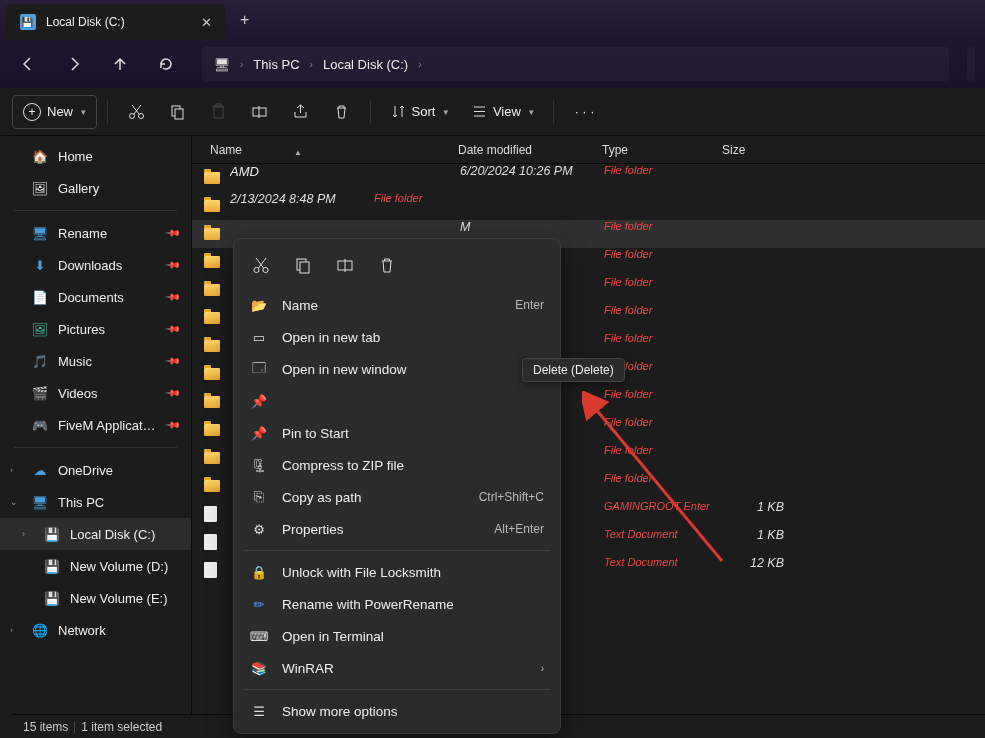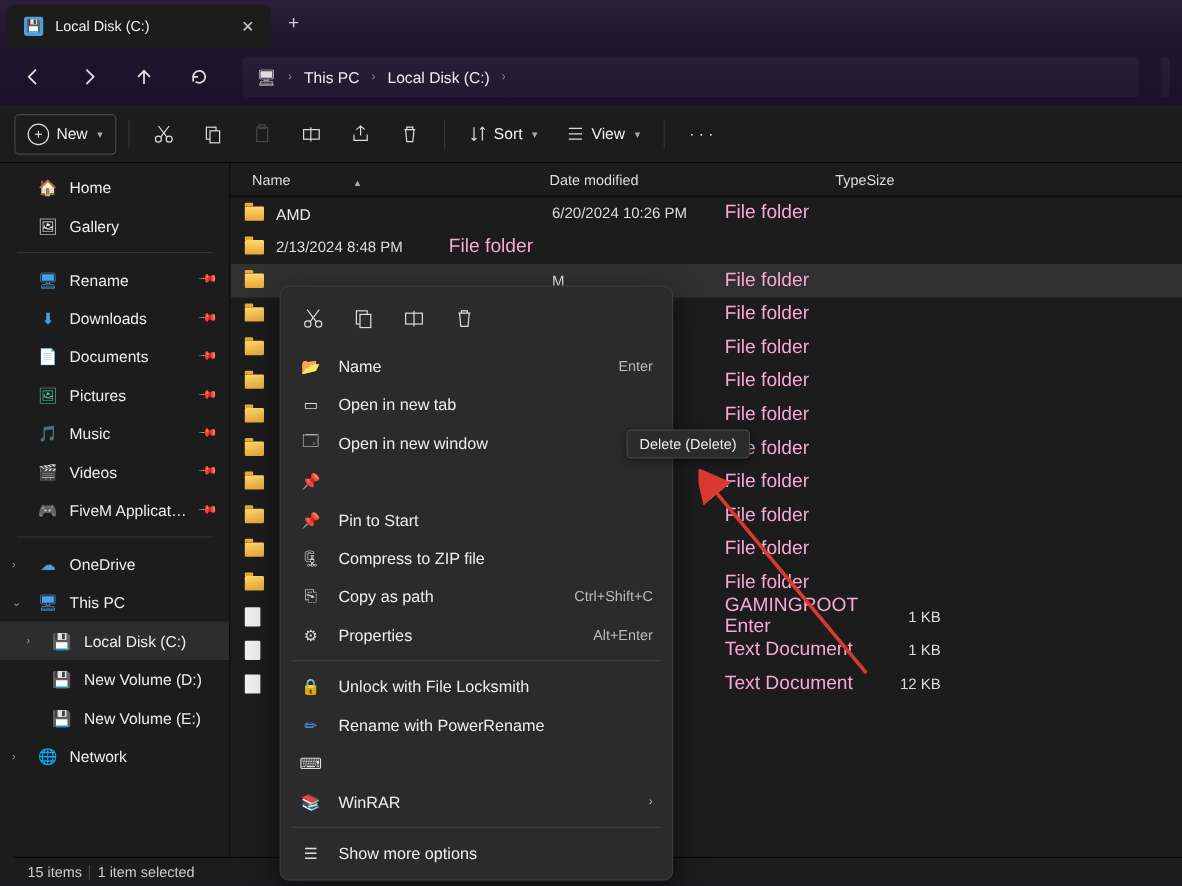--- a/index.html
+++ b/index.html
@@ -32,32 +32,32 @@
 .sb-exp { position: absolute; left: 10px; color: #999; font-size: 9px; }
 .sb-item.nested .sb-exp { left: 22px; }
 .sb-pin { margin-left: auto; color: #888; font-size: 10px; transform: rotate(45deg); }
 .sb-icon { width: 16px; height: 16px; display: flex; align-items: center; justify-content: center; font-size: 13px; flex-shrink: 0; }
 .sb-divider { height: 1px; background: #333; margin: 6px 14px; }
 .main { flex: 1; background: #1c1c1c; display: flex; flex-direction: column; overflow: hidden; position: relative; }
 .col-headers { height: 28px; display: flex; align-items: center; border-bottom: 1px solid #0a0a0a; padding-left: 18px; color: #ddd; font-size: 12px; }
 .col-name { width: 248px; display: flex; align-items: flex-end; gap: 52px; }
 .sort-ind { font-size: 8px; color: #aaa; }
 .col-date { width: 144px; }
-.col-type { width: 120px; text-align: right; }
+.col-type { width: 120px; }
 .col-size { width: 80px; }
 .file-list { flex: 1; overflow: hidden; }
-.row { height: 28px; display: flex; align-items: center; padding-left: 12px; color: #eee; font-size: 13px; }
+.row { height: 28px; display: flex; padding-left: 12px; color: #eee; font-size: 13px; font-style: italic; }
 .row.selected { background: rgba(255,255,255,0.09); }
 .row-icon { width: 18px; margin-right: 8px; display: flex; align-items: center; }
 .folder-icon { width: 16px; height: 12px; background: linear-gradient(180deg,#ffd76a 0%,#e8a838 100%); border-radius: 1px; position: relative; }
 .folder-icon::before { content:""; position:absolute; top:-3px; left:0; width:7px; height:3px; background:#e8a838; border-radius:1px 1px 0 0; }
 .file-icon { width: 13px; height: 16px; background: #eee; border-radius: 1px; }
 .row-name { width: 230px; overflow: hidden; text-overflow: ellipsis; white-space: nowrap; }
 .row-date { width: 144px; color: #ddd; font-size: 12.5px; }
-.row-type { width: 120px; color: #f9a8d4; font-size: 16px; }
+.row-type { width: 120px; color: #ef4444; font-size: 11px; }
 .row-size { width: 60px; text-align: right; color: #ddd; font-size: 12.5px; }
 .statusbar { height: 24px; border-top: 1px solid #0a0a0a; display: flex; align-items: center; padding: 0 12px; gap: 6px; color: #ccc; font-size: 12px; margin-left: 11px; }
 .status-sep { width: 1px; height: 12px; background: #444; }
 .ctx-menu { position: absolute; left: 233px; top: 238px; width: 328px; background: #2b2b2b; border: 1px solid #3a3a3a; border-radius: 8px; box-shadow: 0 8px 24px rgba(0,0,0,0.5); padding: 6px; z-index: 10; }
 .ctx-top { display: flex; gap: 4px; padding: 2px 2px 6px; }
 .ctx-top-btn { width: 38px; height: 36px; display: flex; align-items: center; justify-content: center; border-radius: 4px; cursor: pointer; color: #eee; }
 .ctx-item { height: 32px; display: flex; align-items: center; padding: 0 10px; border-radius: 4px; cursor: pointer; gap: 14px; color: #eee; font-size: 13.5px; }
 .ctx-icon { width: 18px; display: flex; align-items: center; justify-content: center; color: #ddd; font-size: 13px; }
 .ctx-label { flex: 1; }
 .ctx-shortcut { color: #bbb; font-size: 12px; }
@@ -487,20 +487,21 @@
   <div class="ctx-item">
       <span class="ctx-icon">🔒</span>
       <span class="ctx-label">Unlock with File Locksmith</span>
     </div>
   <div class="ctx-item">
       <span class="ctx-icon" style="color:#4a9aff">✏</span>
       <span class="ctx-label">Rename with PowerRename</span>
     </div>
   <div class="ctx-item">
       <span class="ctx-icon">⌨</span>
+      <span class="ctx-label">Open in Terminal</span>
     </div>
   <div class="ctx-item">
       <span class="ctx-icon">📚</span>
       <span class="ctx-label">WinRAR</span>
       <span class="ctx-arrow">›</span>
     </div>
   <div class="ctx-sep"></div>
   <div class="ctx-item">
       <span class="ctx-icon">☰</span>
       <span class="ctx-label">Show more options</span>

